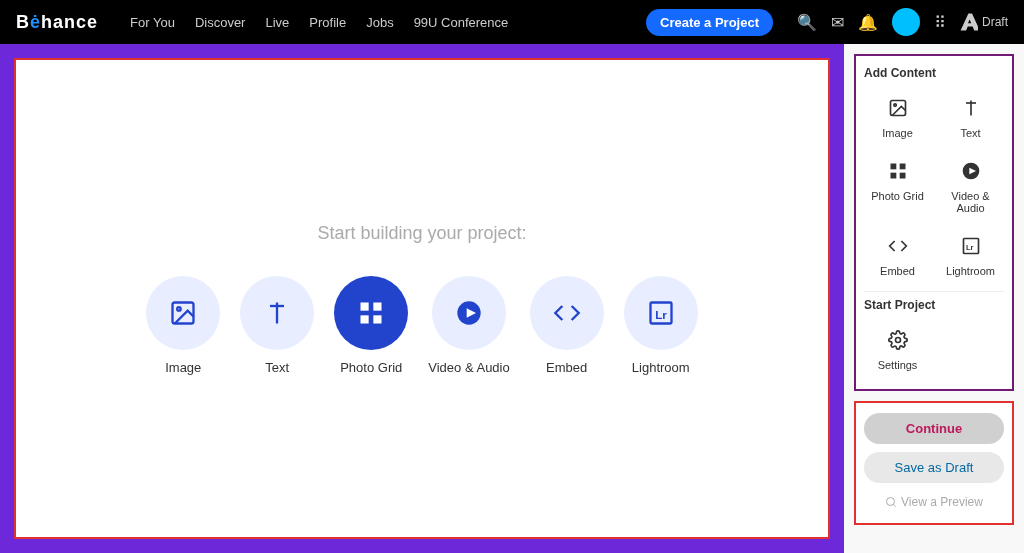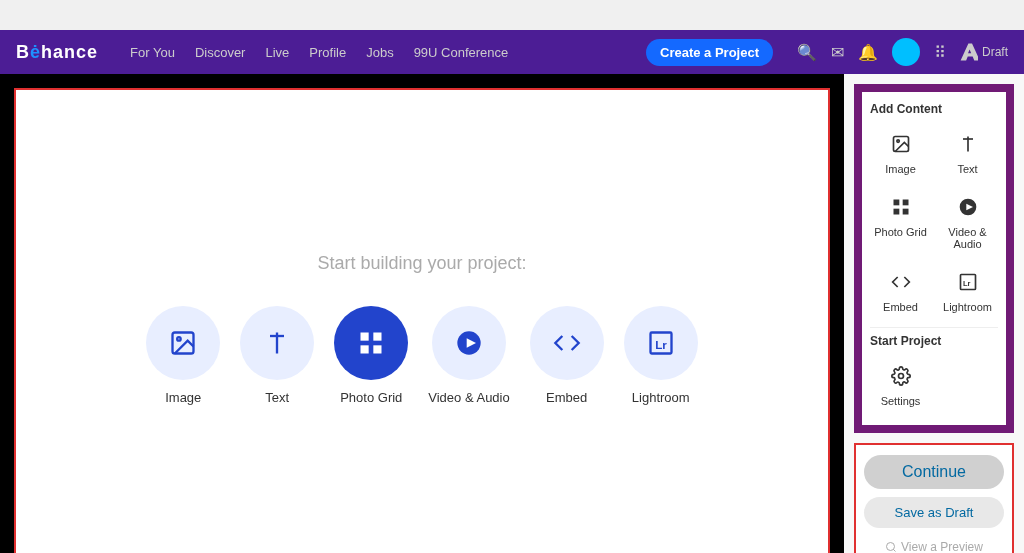--- a/index.html
+++ b/index.html
@@ -1,26 +1,25 @@
 <!DOCTYPE html>
 <html><head>
   <meta charset="utf-8">
   <style>
     * { margin: 0; padding: 0; box-sizing: border-box; }
     body { font-family: -apple-system, BlinkMacSystemFont, 'Segoe UI', Arial, sans-serif; background: #f0f0f0; width: 1024px; height: 553px; overflow: hidden; }
 
     
     .navbar {
-      background: #4c1d95;
+      background: #000000;
       height: 44px;
       display: flex;
       align-items: center;
       padding: 0 16px;
       gap: 24px;
-      margin-top: 30px;
     }
     .navbar-brand {
       color: white;
       font-size: 18px;
       font-weight: 600;
       letter-spacing: 1px;
       margin-right: 8px;
     }
     .navbar-brand .dot { color: #1e90ff; }
     .nav-links {
@@ -74,21 +73,21 @@
     
     .main-layout {
       display: flex;
       height: calc(553px - 44px);
     }
 
     
     .canvas-area {
       flex: 1;
       padding: 14px;
-      background: #000000;
+      background: #6d28d9;
     }
     .canvas-inner {
       background: white;
       height: 100%;
       border: 2px solid #e03030;
       display: flex;
       flex-direction: column;
       align-items: center;
       justify-content: center;
       gap: 32px;
@@ -132,21 +131,21 @@
     
     .sidebar {
       width: 180px;
       background: #f8f8f8;
       padding: 10px;
       display: flex;
       flex-direction: column;
       gap: 10px;
     }
     .sidebar-panel {
-      border: 8px solid #701a75;
+      border: 2px solid #701a75;
       background: white;
       padding: 10px 8px;
     }
     .panel-title {
       font-size: 12px;
       font-weight: 600;
       color: #333;
       margin-bottom: 10px;
     }
     .panel-grid {
@@ -182,26 +181,26 @@
     .action-panel {
       border: 2px solid #e03030;
       background: white;
       padding: 10px 8px;
       display: flex;
       flex-direction: column;
       gap: 8px;
     }
     .btn-continue {
       background: #d0d0d0;
-      color: #0369a1;
+      color: #be185d;
       border: none;
       border-radius: 20px;
       padding: 8px 0;
-      font-size: 16px;
-      font-weight: 400;
+      font-size: 13px;
+      font-weight: 700;
       cursor: not-allowed;
       width: 100%;
     }
     .btn-draft {
       background: #e8e8e8;
       color: #0369a1;
       border: none;
       border-radius: 20px;
       padding: 8px 0;
       font-size: 13px;

